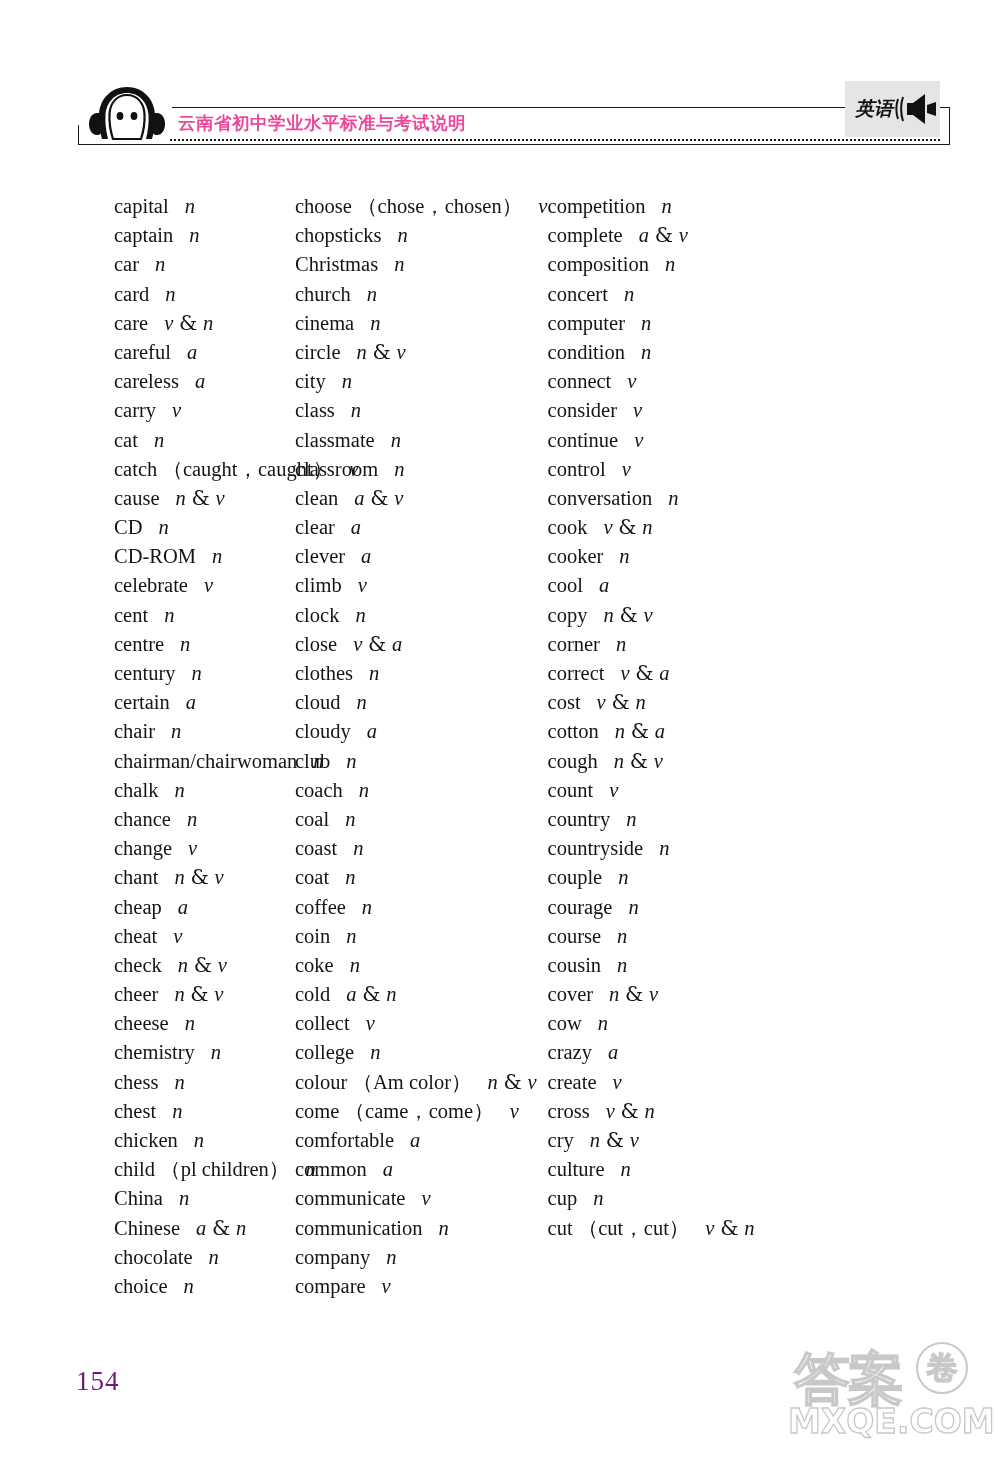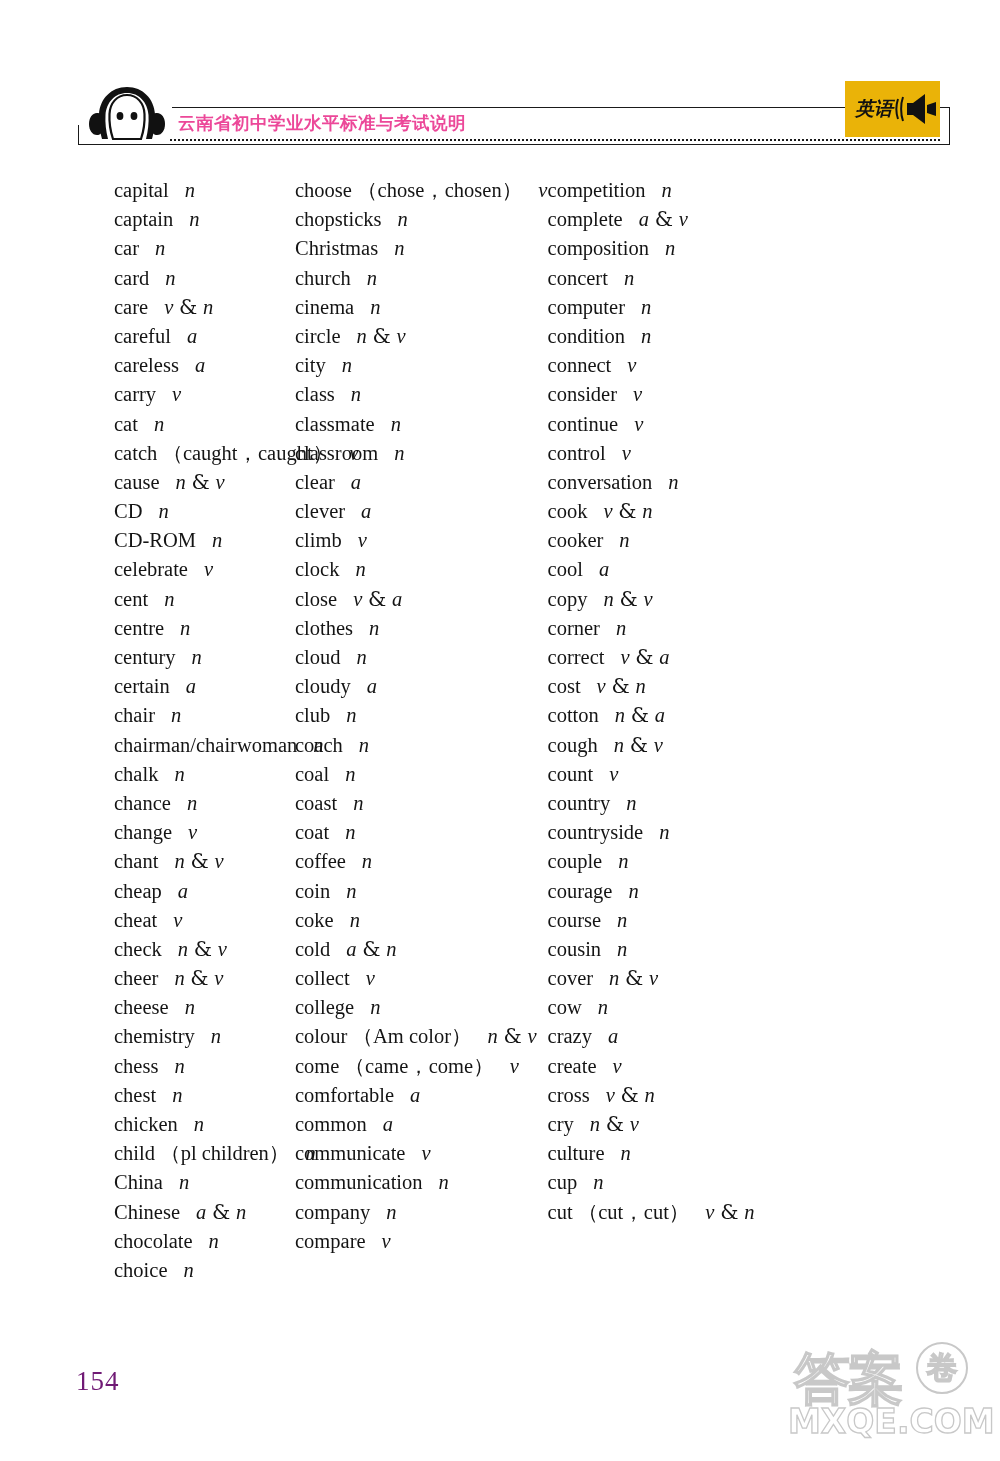--- a/index.html
+++ b/index.html
@@ -68,41 +68,41 @@
     white-space: nowrap;
   }
   .header-subject-wrap {
     position: absolute;
     right: 10px;
     top: -26px;
     height: 56px;
     display: flex;
     align-items: center;
     gap: 1px;
-    background: #eab308;
+    background: #e5e5e5;
     padding-left: 10px;
   }
   .header-subject {
     font-family: "DejaVu Sans", sans-serif;
     font-weight: bold;
     font-size: 19px;
     color: #111111;
     font-style: italic;
     white-space: nowrap;
   }
   .header-icon-speaker {
     width: 46px;
     height: 40px;
   }
 
   
   .columns {
     position: absolute;
     left: 0;
-    top: 176px;
+    top: 192px;
     width: 834px;
     display: flex;
   }
   .word-column {
     position: relative;
   }
   .col-1 { width: 285px; padding-left: 114px; box-sizing: border-box; }
   .col-2 { width: 292px; padding-left: 10px; box-sizing: border-box; }
   .col-3 { width: 423px; padding-left: 0px; box-sizing: border-box; }
 
@@ -277,20 +277,21 @@
       <div class="word-entry"><span class="word-term">choose</span> <span class="word-forms">（chose，chosen）</span><span class="word-pos">v</span></div>
       <div class="word-entry"><span class="word-term">chopsticks</span><span class="word-pos">n</span></div>
       <div class="word-entry"><span class="word-term">Christmas</span><span class="word-pos">n</span></div>
       <div class="word-entry"><span class="word-term">church</span><span class="word-pos">n</span></div>
       <div class="word-entry"><span class="word-term">cinema</span><span class="word-pos">n</span></div>
       <div class="word-entry"><span class="word-term">circle</span><span class="word-pos">n <span class="amp">&amp;</span> v</span></div>
       <div class="word-entry"><span class="word-term">city</span><span class="word-pos">n</span></div>
       <div class="word-entry"><span class="word-term">class</span><span class="word-pos">n</span></div>
       <div class="word-entry"><span class="word-term">classmate</span><span class="word-pos">n</span></div>
       <div class="word-entry"><span class="word-term">classroom</span><span class="word-pos">n</span></div>
+      <div class="word-entry"><span class="word-term">clean</span><span class="word-pos">a <span class="amp">&amp;</span> v</span></div>
       <div class="word-entry"><span class="word-term">clear</span><span class="word-pos">a</span></div>
       <div class="word-entry"><span class="word-term">clever</span><span class="word-pos">a</span></div>
       <div class="word-entry"><span class="word-term">climb</span><span class="word-pos">v</span></div>
       <div class="word-entry"><span class="word-term">clock</span><span class="word-pos">n</span></div>
       <div class="word-entry"><span class="word-term">close</span><span class="word-pos">v <span class="amp">&amp;</span> a</span></div>
       <div class="word-entry"><span class="word-term">clothes</span><span class="word-pos">n</span></div>
       <div class="word-entry"><span class="word-term">cloud</span><span class="word-pos">n</span></div>
       <div class="word-entry"><span class="word-term">cloudy</span><span class="word-pos">a</span></div>
       <div class="word-entry"><span class="word-term">club</span><span class="word-pos">n</span></div>
       <div class="word-entry"><span class="word-term">coach</span><span class="word-pos">n</span></div>

